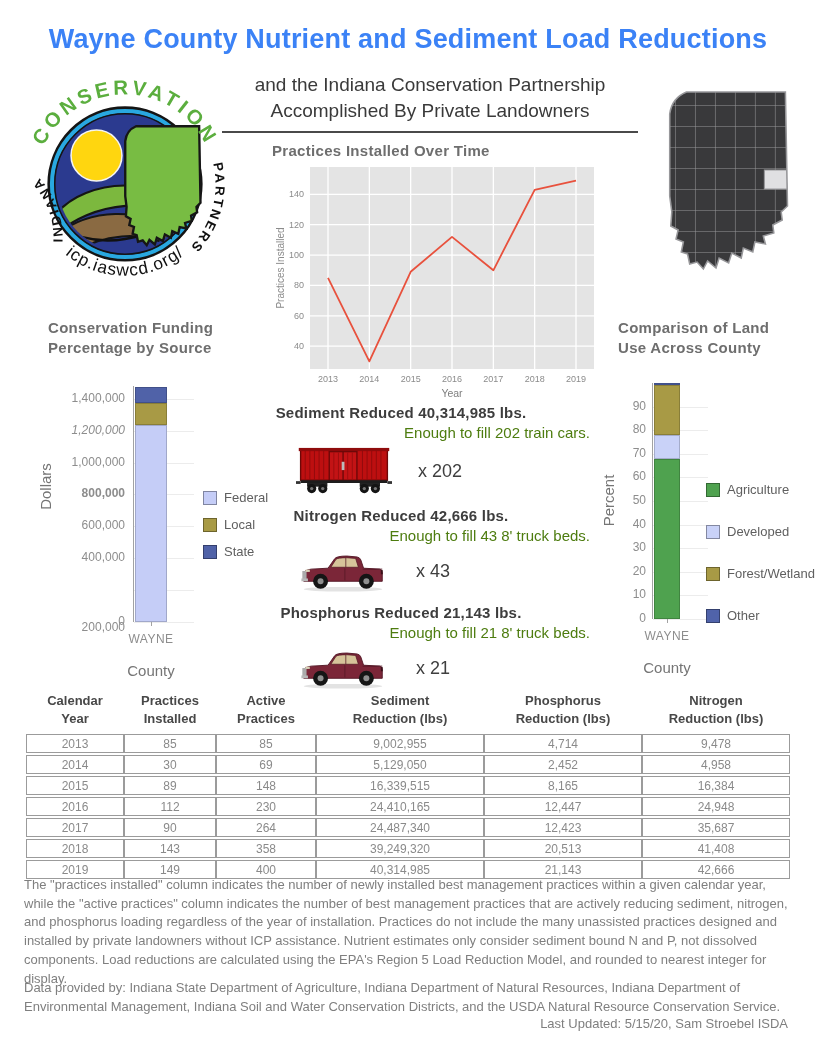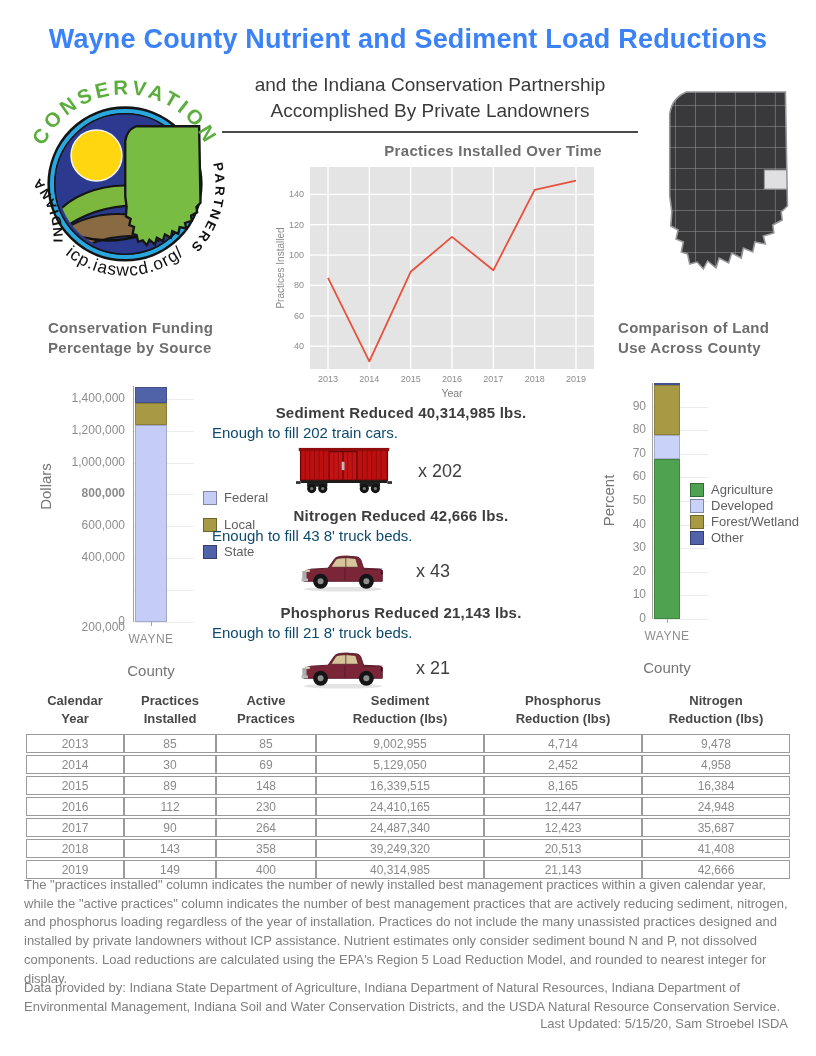--- a/index.html
+++ b/index.html
@@ -6,21 +6,21 @@
   body{width:816px;height:1056px;position:relative;background:#ffffff;
        font-family:"Liberation Sans",sans-serif;overflow:hidden}
   .abs{position:absolute}
   .page-title{top:24px;left:0;width:816px;text-align:center;font-size:27px;
               font-weight:bold;color:#3b82f6;letter-spacing:.2px}
   .subtitle{top:72px;left:222px;width:416px;text-align:center;font-size:19px;
             color:#3a3a3a;line-height:26px;padding-bottom:7px;border-bottom:2px solid #4a4a4a}
   .chart-title{font-size:15px;font-weight:bold;color:#6e6e6e;letter-spacing:.3px}
   
   #line-chart{left:272px;top:142px;width:330px}
-  #line-chart .chart-title{text-align:right}
+  #line-chart .chart-title{text-align:left}
   
   .bar-chart{height:366px}
   #funding-chart{left:26px;top:318px;width:250px}
   #landuse-chart{left:610px;top:318px;width:206px}
   .bar-chart .chart-title{line-height:20px}
   #funding-chart .chart-title{padding-left:22px}
   #landuse-chart .chart-title{padding-left:8px}
   .bplot{position:absolute;border-left:1px solid #a2a2a2}
   .bgrid{position:absolute;height:1px;background:#ececec}
   .btick{position:absolute;font-size:12px;color:#8d8d8d;text-align:right}
@@ -31,21 +31,21 @@
   .bylabel{position:absolute;width:90px;font-size:15px;color:#757575;text-align:center;
            transform:rotate(-90deg)}
   .legend{position:absolute;display:flex;flex-direction:column}
   .leg-item{display:flex;align-items:center}
   .leg-swatch{width:14px;height:14px;margin-right:7px;box-shadow:inset 0 0 0 1px rgba(0,0,0,.35);flex:0 0 auto}
   .leg-label{font-size:13px;color:#5f5f5f;white-space:nowrap}
   .btickmark{position:absolute;width:1px;height:4px;background:#a2a2a2}
   
   #reductions{left:212px;top:404px;width:378px}
   .mid-heading{font-size:15px;font-weight:bold;color:#3d3d3d;text-align:center;letter-spacing:.2px}
-  .mid-sub{font-size:15px;color:#0c4a6e;text-align:left;margin-top:3px}
+  .mid-sub{font-size:15px;color:#4d7c0f;text-align:right;margin-top:3px}
   .vrow{display:flex;align-items:center;margin-top:5px}
   .vcount{font-size:18px;color:#3f3f3f}
   .gap1{margin-top:11px}
   
   #data-table{position:absolute;left:26px;top:690px;width:764px;
               border-collapse:separate;border-spacing:0 2px;table-layout:fixed}
   #data-table th{font-size:13px;font-weight:bold;color:#484848;line-height:1.35;
                  padding:0 0 5px 0;vertical-align:bottom;text-align:center}
   #data-table td{border:1px solid #9b9b9b;font-size:12px;color:#8a8a8a;
                  text-align:center;height:17px;padding:0;background:#fff}
@@ -166,21 +166,21 @@
       <div class="bgrid" style="left: 0px; top: 76.5px; width: 60px;"></div>
       <div class="bgrid" style="left: 0px; top: 44.6px; width: 60px;"></div>
       <div class="bgrid" style="left: 0px; top: 12.8px; width: 60px;"></div>
     </div>
     <div class="btick" style="left: 0px; top: 296px; width: 99px;">0</div>
     <div class="btick" style="left: 0px; top: 258px; width: 99px; margin-top: 44px;">200,000</div>
     <div class="btick" style="left: 0px; top: 232.2px; width: 99px;">400,000</div>
     <div class="btick" style="left: 0px; top: 200.3px; width: 99px;">600,000</div>
     <div class="btick" style="left: 0px; top: 168.4px; width: 99px; font-weight: bold;">800,000</div>
     <div class="btick" style="left: 0px; top: 136.5px; width: 99px;">1,000,000</div>
-    <div class="btick" style="left: 0px; top: 104.6px; width: 99px;">1,200,000</div>
+    <div class="btick" style="left: 0px; top: 104.6px; width: 99px; font-style: italic;">1,200,000</div>
     <div class="btick" style="left: 0px; top: 72.8px; width: 99px;">1,400,000</div>
     <div class="bbar" style="left: 109px; top: 68.8px; width: 32px; height: 235.2px;">
       <div class="bseg" style="height: 15.9px; background: rgb(80, 98, 168);"></div>
       <div class="bseg" style="height: 22.8px; background: rgb(168, 154, 69);"></div>
       <div class="bseg" style="height: 196.5px; background: rgb(197, 205, 247);"></div>
     </div>
     <div class="btickmark" style="left: 125px; top: 304px;"></div>
     <div class="bxtick" style="left: 89px; top: 314px; width: 72px;">WAYNE</div>
     <div class="bxlabel" style="left: 85px; top: 344px; width: 80px;">County</div>
     <div class="bylabel" style="left: -26px; top: 160px;">Dollars</div>
@@ -230,21 +230,21 @@
     <div class="bbar" style="left: 44px; top: 65px; width: 26px; height: 236px;">
       <div class="bseg" style="height: 2.4px; background: rgb(80, 99, 170);"></div>
       <div class="bseg" style="height: 49.6px; background: rgb(168, 154, 69);"></div>
       <div class="bseg" style="height: 23.6px; background: rgb(201, 210, 248);"></div>
       <div class="bseg" style="height: 160.5px; background: rgb(79, 162, 79);"></div>
     </div>
     <div class="btickmark" style="left: 57px; top: 301px;"></div>
     <div class="bxtick" style="left: 21px; top: 311px; width: 72px;">WAYNE</div>
     <div class="bxlabel" style="left: 17px; top: 341px; width: 80px;">County</div>
     <div class="bylabel" style="left: -47px; top: 174px;">Percent</div>
-    <div class="legend" style="left: 80px; top: 164px; gap: 1px;">
+    <div class="legend" style="left: 96px; top: 164px; gap: 27px;">
       <div class="leg-item" style="">
         <div class="leg-swatch" style="background: rgb(79, 162, 79);"></div>
         <div class="leg-label" style="">Agriculture</div>
       </div>
       <div class="leg-item" style="">
         <div class="leg-swatch" style="background: rgb(201, 210, 248);"></div>
         <div class="leg-label" style="">Developed</div>
       </div>
       <div class="leg-item" style="">
         <div class="leg-swatch" style="background: rgb(168, 154, 69);"></div>

